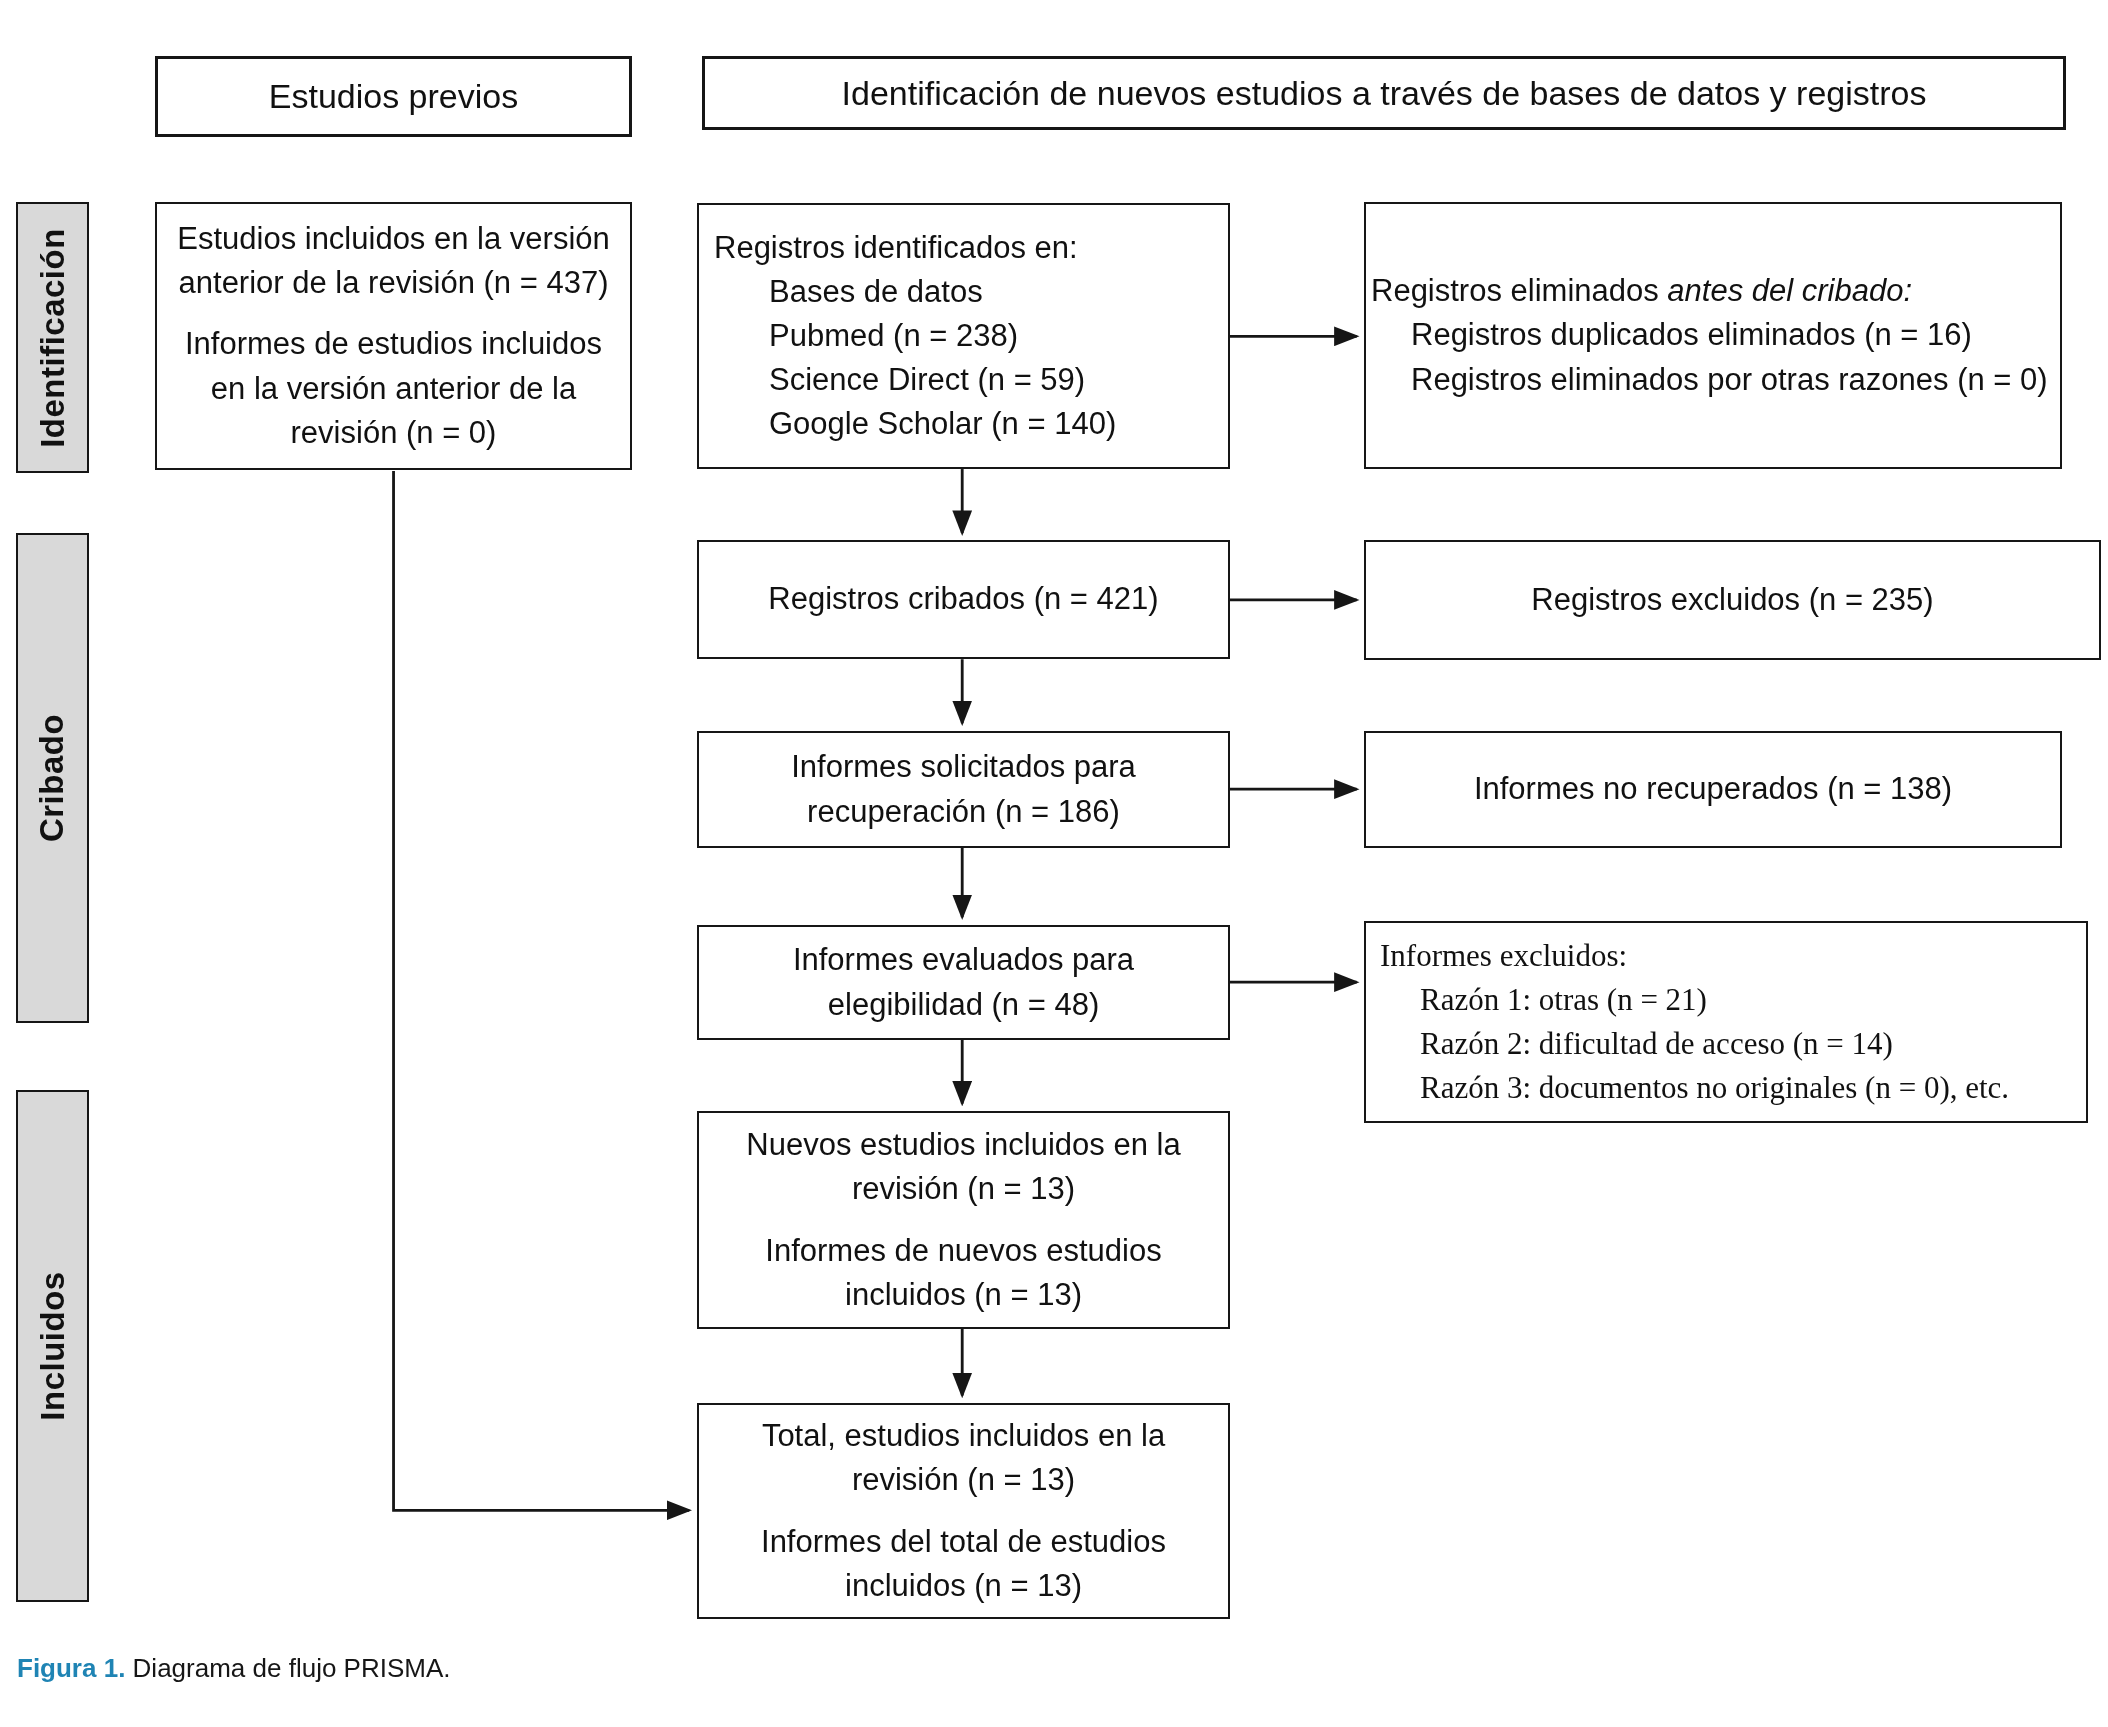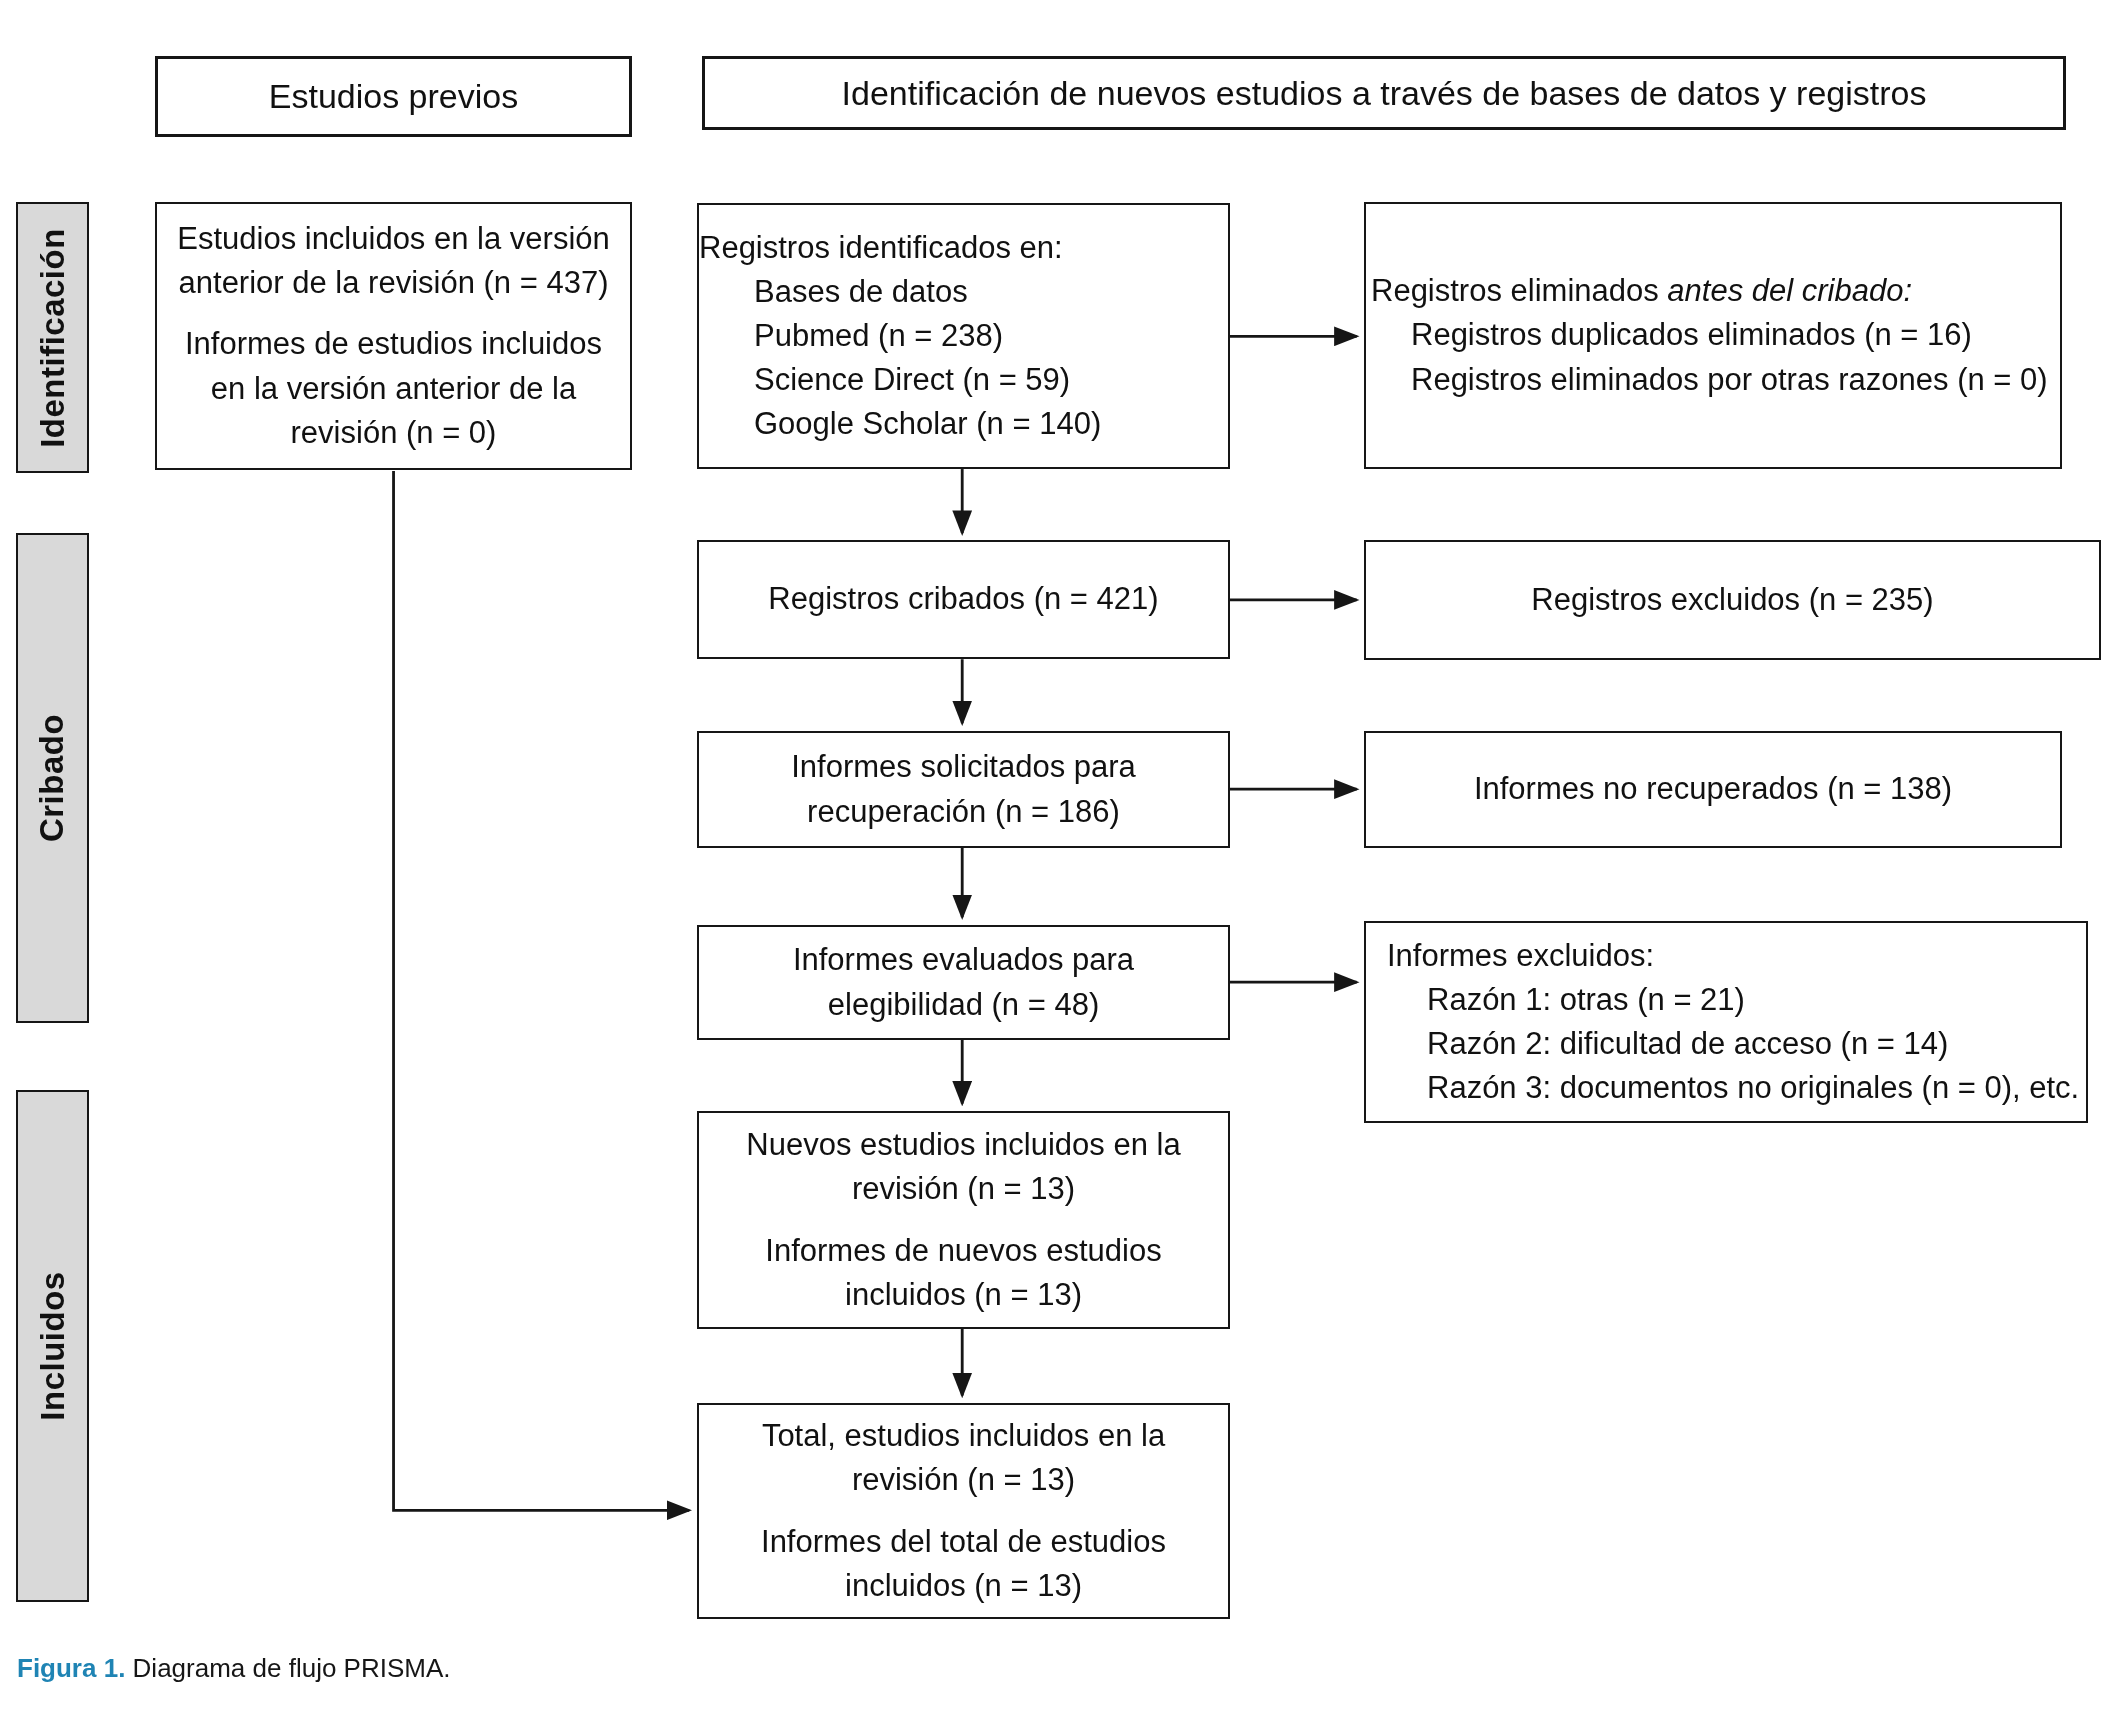--- a/index.html
+++ b/index.html
@@ -67,21 +67,21 @@
   </div>
   <div class="side" style="top:1090px;height:512px;">
     <span>Incluidos</span>
   </div>
 
   <div class="box center" style="left:155px;top:202px;width:477px;height:268px;">
     <div class="para innerA">Estudios incluidos en la versión anterior de la revisión (n = 437)</div>
     <div class="para innerA">Informes de estudios incluidos en la versión anterior de la revisión (n = 0)</div>
   </div>
 
-  <div class="box leftlist" style="left:697px;top:203px;width:533px;height:266px;">
+  <div class="box leftlist" style="left:697px;top:203px;width:533px;height:266px;padding-left:15px;">
     <div>Registros identificados en:</div>
     <div class="indent">Bases de datos</div>
     <div class="indent">Pubmed (n = 238)</div>
     <div class="indent">Science Direct (n = 59)</div>
     <div class="indent">Google Scholar (n = 140)</div>
   </div>
 
   <div class="box center" style="left:697px;top:540px;width:533px;height:119px;">
     <div>Registros cribados (n = 421)</div>
   </div>
@@ -113,21 +113,21 @@
   </div>
 
   <div class="box center" style="left:1364px;top:540px;width:737px;height:120px;">
     <div>Registros excluidos (n = 235)</div>
   </div>
 
   <div class="box center" style="left:1364px;top:731px;width:698px;height:117px;">
     <div>Informes no recuperados (n = 138)</div>
   </div>
 
-  <div class="box leftlist" style="left:1364px;top:921px;width:724px;height:202px;padding-left:21px;">
+  <div class="box leftlist" style="left:1364px;top:921px;width:724px;height:202px;padding-left:14px;font-family:Liberation Serif, serif;">
     <div>Informes excluidos:</div>
     <div class="indent-sm">Razón 1: otras (n = 21)</div>
     <div class="indent-sm">Razón 2: dificultad de acceso (n = 14)</div>
     <div class="indent-sm">Razón 3: documentos no originales (n = 0), etc.</div>
   </div>
 
   <div class="caption">
     <span class="lbl">Figura 1.</span>
     <span class="txt">Diagrama de flujo PRISMA.</span>
   </div>

